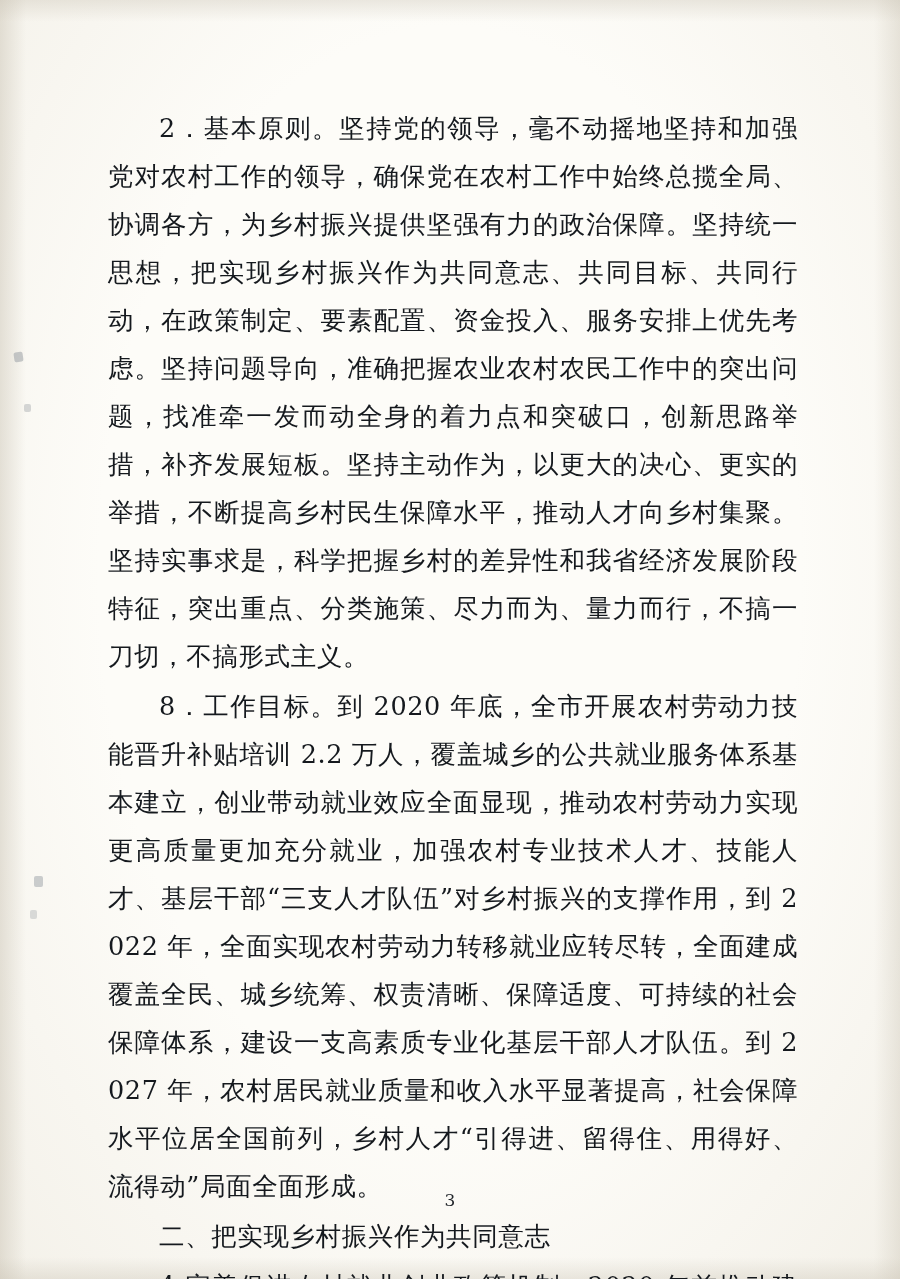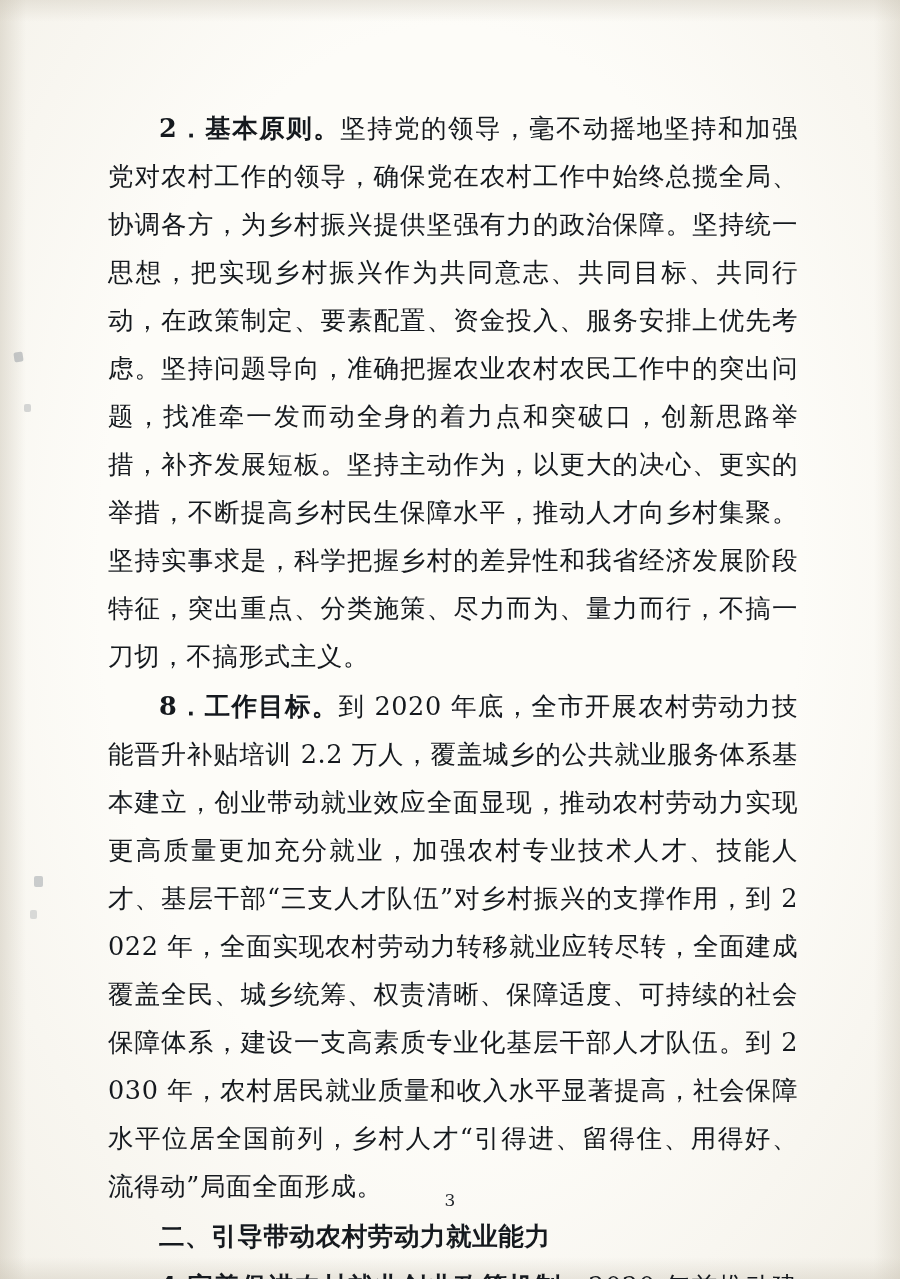--- a/index.html
+++ b/index.html
@@ -37,21 +37,21 @@
     text-align: justify;
     text-justify: inter-character;
     letter-spacing: 0.6px;
     text-indent: 2em;
     word-break: break-all;
   }
   p.para.heading-para {
     font-weight: bold;
   }
   .lead {
-    font-weight: bold;
+    font-weight: normal;
   }
   .page-number {
     position: absolute;
     left: 0;
     right: 0;
     top: 1190px;
     text-align: center;
     font-size: 17px;
     color: #22262b;
     font-family: "DejaVu Serif", "Liberation Serif", serif;
@@ -94,25 +94,25 @@
   <div class="scan-mark m3"></div>
   <div class="scan-mark m4"></div>
 
   <div class="content">
 
     <p class="para">
       <span class="lead">2．基本原则。</span><span>坚持党的领导，毫不动摇地坚持和加强党对农村工作的领导，确保党在农村工作中始终总揽全局、协调各方，为乡村振兴提供坚强有力的政治保障。坚持统一思想，把实现乡村振兴作为共同意志、共同目标、共同行动，在政策制定、要素配置、资金投入、服务安排上优先考虑。坚持问题导向，准确把握农业农村农民工作中的突出问题，找准牵一发而动全身的着力点和突破口，创新思路举措，补齐发展短板。坚持主动作为，以更大的决心、更实的举措，不断提高乡村民生保障水平，推动人才向乡村集聚。坚持实事求是，科学把握乡村的差异性和我省经济发展阶段特征，突出重点、分类施策、尽力而为、量力而行，不搞一刀切，不搞形式主义。</span>
     </p>
 
     <p class="para">
-      <span class="lead">8．工作目标。</span><span>到 2020 年底，全市开展农村劳动力技能晋升补贴培训 2.2 万人，覆盖城乡的公共就业服务体系基本建立，创业带动就业效应全面显现，推动农村劳动力实现更高质量更加充分就业，加强农村专业技术人才、技能人才、基层干部“三支人才队伍”对乡村振兴的支撑作用，到 2022 年，全面实现农村劳动力转移就业应转尽转，全面建成覆盖全民、城乡统筹、权责清晰、保障适度、可持续的社会保障体系，建设一支高素质专业化基层干部人才队伍。到 2030 年，农村居民就业质量和收入水平显著提高，社会保障水平位居全国前列，乡村人才“引得进、留得住、用得好、流得动”局面全面形成。</span>
+      <span class="lead">8．工作目标。</span><span>到 2020 年底，全市开展农村劳动力技能晋升补贴培训 2.2 万人，覆盖城乡的公共就业服务体系基本建立，创业带动就业效应全面显现，推动农村劳动力实现更高质量更加充分就业，加强农村专业技术人才、技能人才、基层干部“三支人才队伍”对乡村振兴的支撑作用，到 2022 年，全面实现农村劳动力转移就业应转尽转，全面建成覆盖全民、城乡统筹、权责清晰、保障适度、可持续的社会保障体系，建设一支高素质专业化基层干部人才队伍。到 2027 年，农村居民就业质量和收入水平显著提高，社会保障水平位居全国前列，乡村人才“引得进、留得住、用得好、流得动”局面全面形成。</span>
     </p>
 
     <p class="para heading-para">
-      <span class="lead">二、引导带动农村劳动力就业能力</span><span></span>
+      <span class="lead">二、把实现乡村振兴作为共同意志</span><span></span>
     </p>
 
     <p class="para">
       <span class="lead">4.完善促进农村就业创业政策机制。</span><span>2020 年前推动建立产业布局和重点项目带动就业机制，引导带动农村劳动力就业能力</span>
     </p>
 
   </div>
 
   <div class="page-number">3</div>
 </div>

